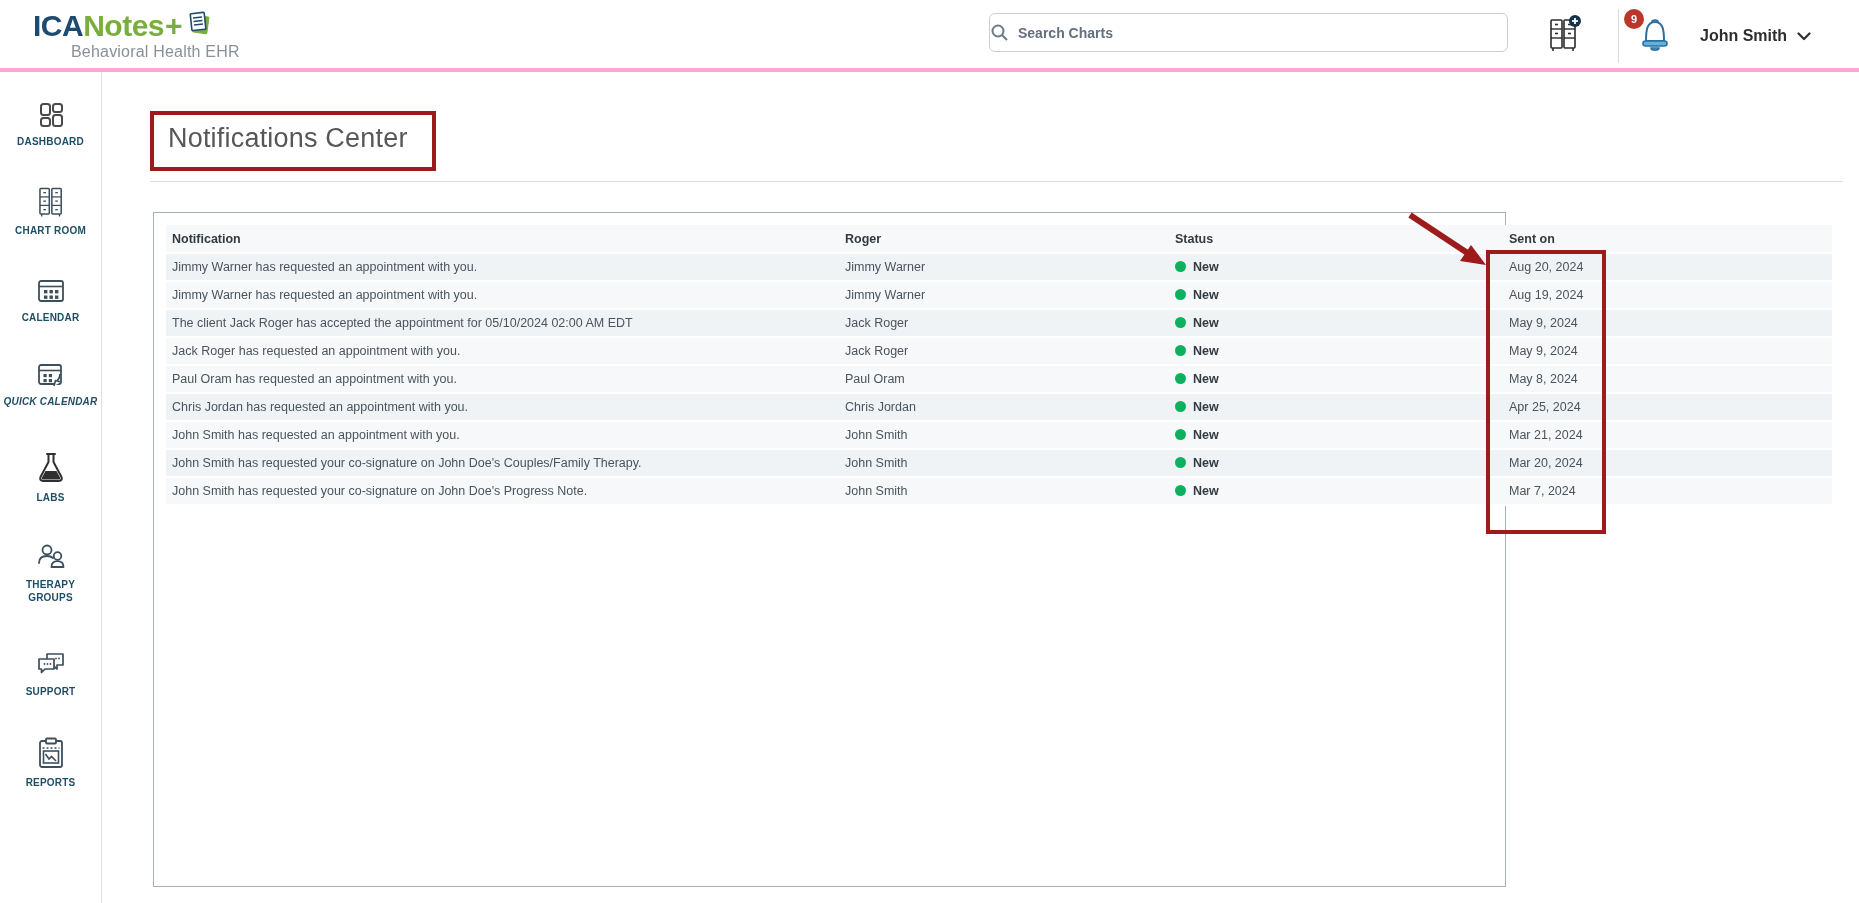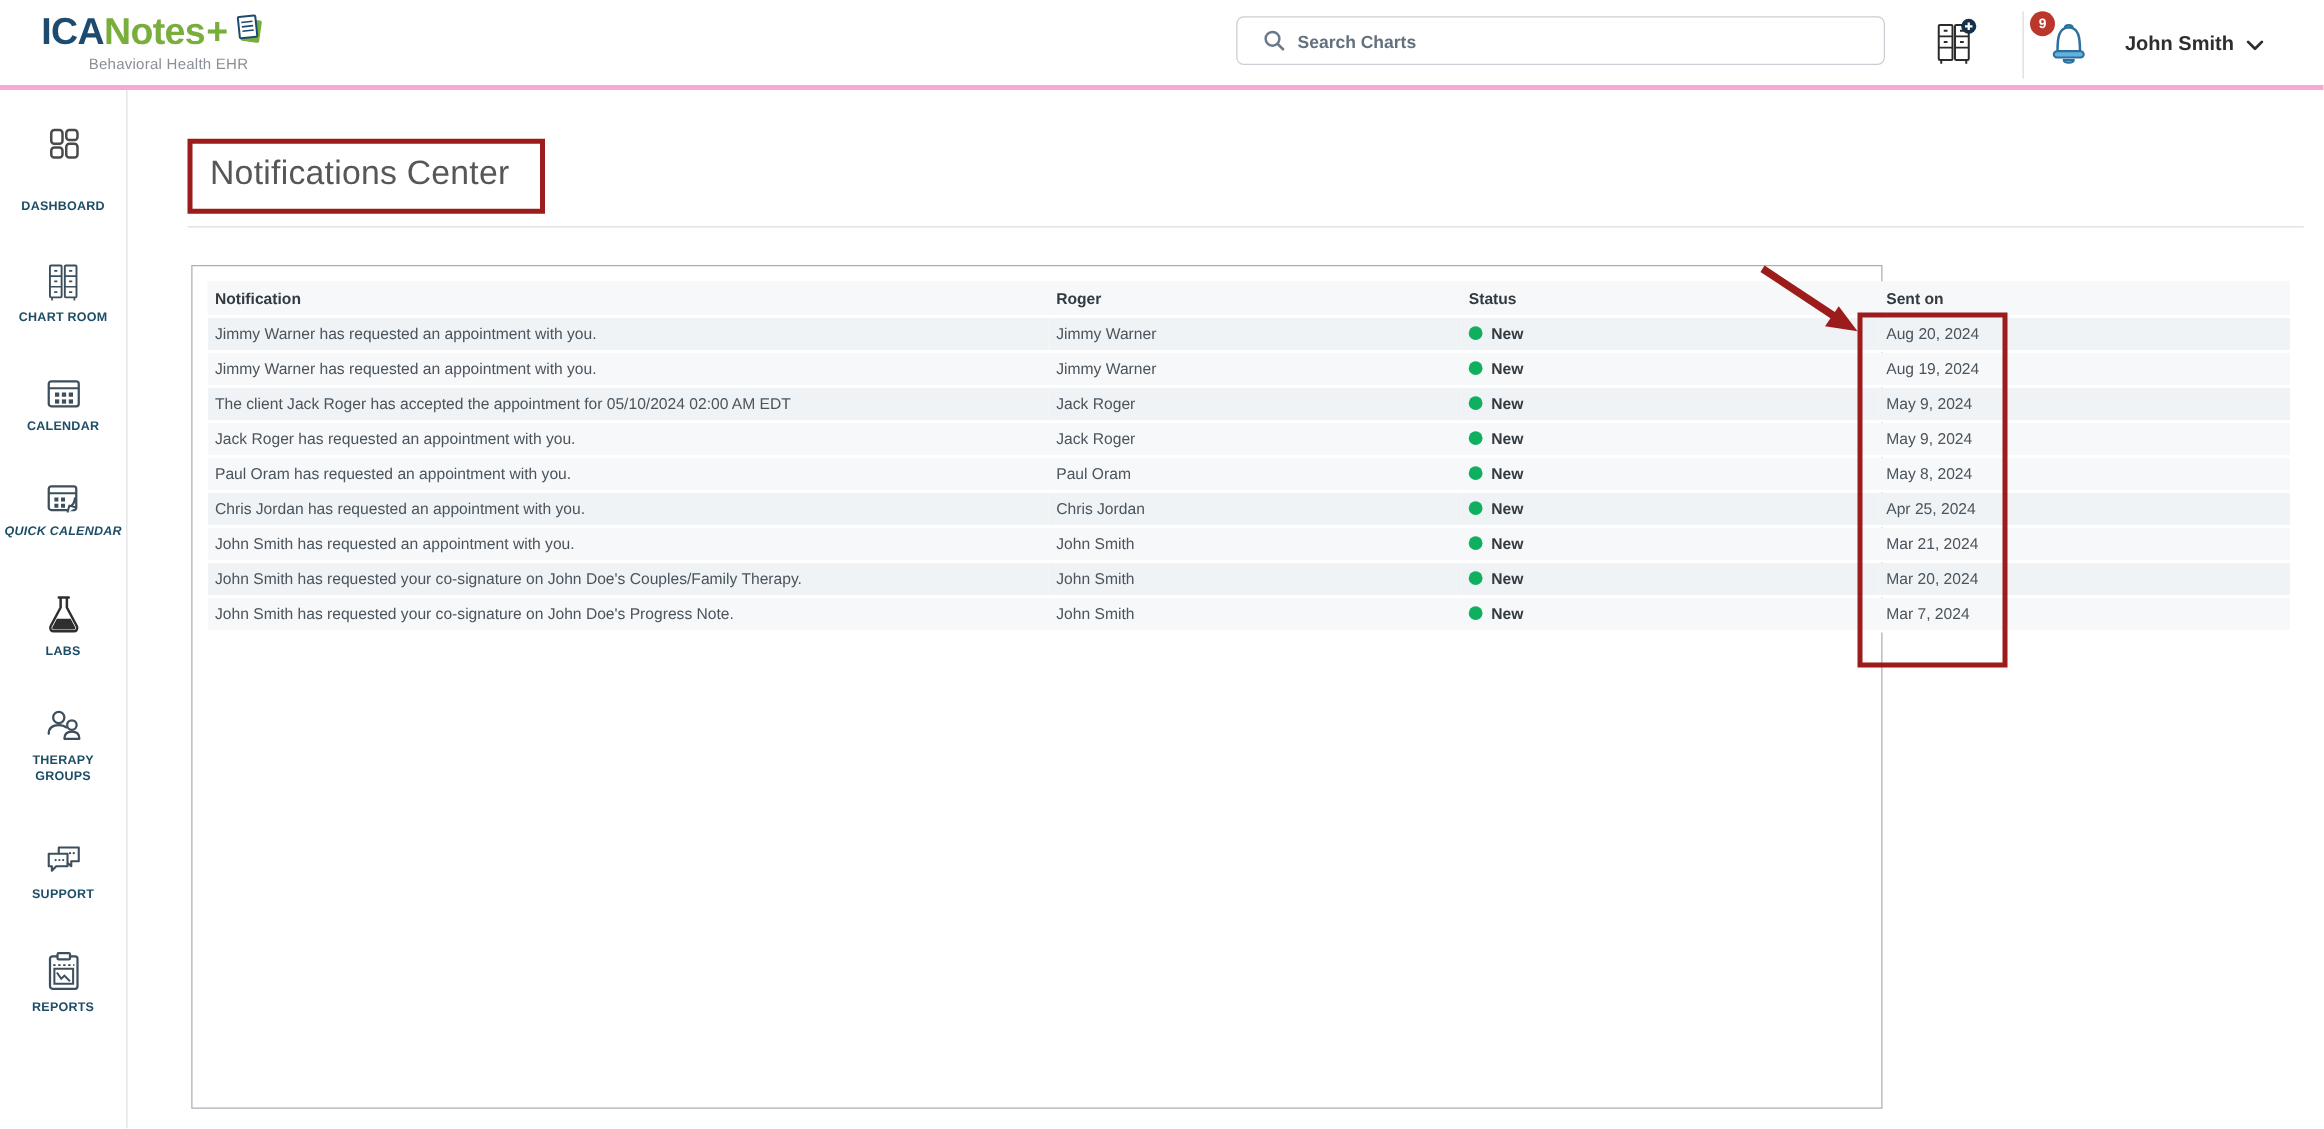--- a/index.html
+++ b/index.html
@@ -8,40 +8,40 @@
   .app { position:relative; width:1859px; height:903px; background:#fff; overflow:hidden; }
 
   
   .topbar { position:absolute; left:0; top:0; width:1859px; height:72px; background:#fff; border-bottom:4px solid #f9a8d4; z-index:5; }
   .logo { position:absolute; left:33px; top:6px; cursor:pointer; }
   .logo-line { font-size:30px; font-weight:bold; letter-spacing:-0.5px; display:flex; align-items:center; }
   .logo-ica { color:#1d4b70; }
   .logo-notes { color:#79ae3d; }
   .logo-plus { color:#79ae3d; margin-left:1px; }
   .logo-doc { margin-left:2px; margin-top:2px; }
-  .logo-tagline { font-size:12px; color:#8a9096; margin-left:38px; margin-top:-2px; letter-spacing:0.2px; }
-
-  .searchbox { position:absolute; left:989px; top:13px; width:519px; height:39px; border:1px solid #c9cfd4; border-radius:6px; background:#fff; display:flex; align-items:center; padding-left:20px; }
+  .logo-tagline { font-size:16px; color:#8a9096; margin-left:38px; margin-top:-2px; letter-spacing:0.2px; }
+
+  .searchbox { position:absolute; left:989px; top:13px; width:519px; height:39px; border:1px solid #c9cfd4; border-radius:6px; background:#fff; display:flex; align-items:center; padding-left:0; }
   .searchbox input { border:none; outline:none; flex:1; font-size:14px; color:#3c4650; font-family:"Liberation Sans", sans-serif; background:transparent; }
   .searchbox input::placeholder { color:#63707e; font-weight:bold; opacity:1; }
   .search-glyph { margin-right:9px; display:flex; }
 
   .newchart-btn { position:absolute; left:1544px; top:14px; width:40px; height:40px; background:none; border:none; cursor:pointer; }
   .topbar-divider { position:absolute; left:1618px; top:9px; width:1px; height:54px; background:#dcdcdc; }
 
   .bell-wrap { position:absolute; left:1632px; top:10px; width:50px; height:48px; cursor:pointer; }
   .bell-badge { position:absolute; left:-8px; top:-1px; width:20px; height:20px; border-radius:50%; background:#bb372c; color:#fff; font-size:11px; font-weight:bold; display:flex; align-items:center; justify-content:center; z-index:2; }
   .user-menu { position:absolute; left:1700px; top:0; height:72px; display:flex; align-items:center; gap:10px; cursor:pointer; }
   .user-name { font-size:16px; font-weight:bold; color:#2e2e2e; }
 
   
   .sidebar { position:absolute; left:0; top:72px; width:102px; height:831px; background:#fff; border-right:1px solid #e0e0e0; display:flex; flex-direction:column; align-items:center; }
   .side-item { width:94px; display:flex; flex-direction:column; align-items:center; cursor:pointer; }
   .side-item .lbl { margin-top:5px; font-size:10px; font-weight:bold; color:#1d4e66; text-align:center; line-height:13px; letter-spacing:0.2px; }
-  .side-item:nth-child(1){ margin-top:28px;gap:24px; }
+  .side-item:nth-child(1){ margin-top:28px; }
   .side-item:nth-child(2){ margin-top:37px; }
   .side-item:nth-child(3){ margin-top:37px; }
   .side-item:nth-child(4){ margin-top:34px;font-style:italic; }
   .side-item:nth-child(5){ margin-top:42px; }
   .side-item:nth-child(6){ margin-top:37px; }
   .side-item:nth-child(7){ margin-top:44px; }
   .side-item:nth-child(8){ margin-top:37px; }
 
   
   .title-box { position:absolute; left:150px; top:111px; border:4px solid #9c1b1b; padding:8px 24px 13px 14px; z-index:3; }

